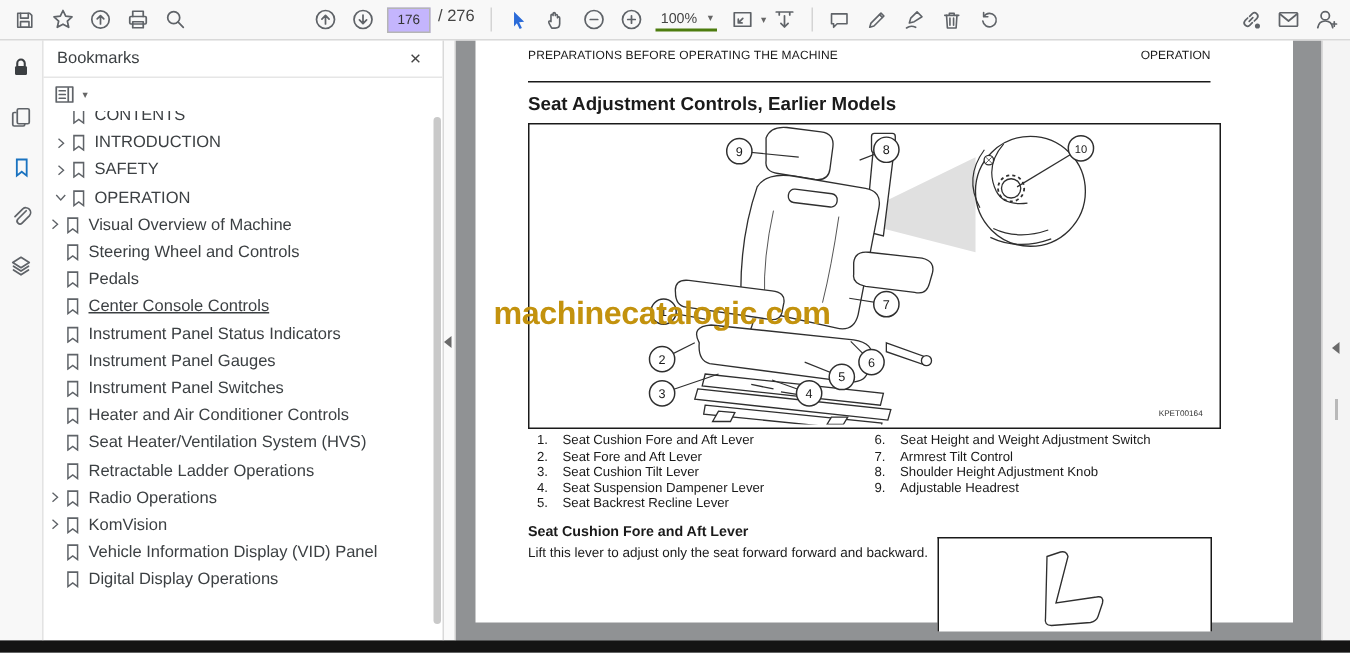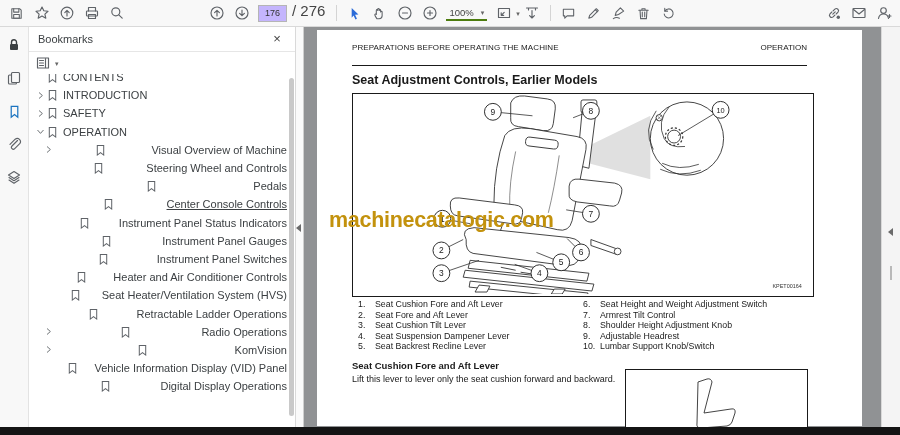--- a/index.html
+++ b/index.html
@@ -11,21 +11,21 @@
            border-bottom:1px solid #d9d9d9;z-index:30;}
   .tb-group{position:absolute;top:0;height:26px;display:flex;align-items:center;}
   .tb-left{left:4px;}
   .tb-center{left:204px;}
   .tb-right{right:4px;}
   .tb-btn{width:25px;height:24px;display:flex;align-items:center;justify-content:center;cursor:default;}
   .ic{stroke:#5f6368;fill:none;stroke-width:1.15;stroke-linecap:round;stroke-linejoin:round;}
   .tb-sep{width:1px;height:16px;background:#d4d4d4;margin:0 5px;}
   .page-input{width:27px;height:15px;border:1px solid #b5b5b5;background:#c4b5fd;font-size:9px;
               text-align:center;font-family:"Liberation Sans",sans-serif;color:#333;padding:0;margin-left:4px;}
-  .page-total{font-size:15px;color:#444;margin:0 6px 5px 5px;}
+  .page-total{font-size:11px;color:#444;margin:0 6px 5px 5px;}
   .zoom-box{display:flex;align-items:center;gap:7px;border-bottom:2px solid #4d7c0f;
             padding:1px 3px;margin:0 4px;}
   .zoom-txt{font-size:9.5px;color:#444;}
   .caret{font-size:7px;color:#666;line-height:1;}
 
   
   .rail{position:absolute;top:26px;left:0;width:28px;bottom:8px;background:#f8f8f8;
         border-right:1px solid #e3e3e3;display:flex;flex-direction:column;align-items:center;
         padding-top:9px;gap:13px;z-index:20;}
   .rail-btn{width:20px;height:20px;display:flex;align-items:center;justify-content:center;}
@@ -37,38 +37,38 @@
               border-bottom:1px solid #e6e6e6;gap:24px;}
   .panel-title{font-size:11px;color:#3c4043;flex:1;}
   .panel-close{font-size:13px;color:#444;width:16px;text-align:center;cursor:default;}
   .panel-opts{height:22px;display:flex;align-items:center;padding-left:8px;gap:5px;}
   .bm-list{position:absolute;top:48px;left:0;right:8px;bottom:0;overflow:hidden;}
   .bm-row{height:18.2px;display:flex;align-items:center;font-size:11px;color:#3c4043;
           white-space:nowrap;cursor:default;}
   .bm-row .chv{width:12px;display:flex;align-items:center;justify-content:center;flex:none;}
   .bm-row .bmic{width:13px;display:flex;align-items:center;justify-content:center;flex:none;margin-right:4px;}
   .bm-row.lvl0{padding-left:6px;}
-  .bm-row.lvl1{padding-left:14px;justify-content:space-between;}
+  .bm-row.lvl1{padding-left:2px;}
   .bm-row.active .lbl{text-decoration:underline;}
   .bm-row.clipped{margin-top:-6px;text-align:center;}
   .bm-thumb{position:absolute;top:52px;right:1px;width:5px;height:338px;background:#c9c9c9;
             border-radius:3px;z-index:21;}
 
   
   .collapse-l{position:absolute;top:26px;left:295px;width:8px;bottom:8px;background:#fafafa;
               border-right:1px solid #cfcfcf;z-index:18;}
   .tri-left{position:absolute;left:1px;width:0;height:0;border-top:4px solid transparent;
             border-bottom:4px solid transparent;border-right:5px solid #6a6a6a;}
   .rpanel{position:absolute;top:26px;right:0;width:18px;bottom:8px;background:#f4f4f4;
           border-left:1px solid #d9d9d9;z-index:18;}
   .rp-handle{position:absolute;left:8px;top:240px;width:2px;height:14px;background:#b9b9b9;}
 
   
   .docbg{position:absolute;left:303px;top:26px;width:579px;bottom:8px;background:#909294;z-index:1;}
-  .page{position:absolute;left:317px;top:30px;width:545px;height:396px;background:#fff;z-index:2;color:#1a1a1a;}
+  .page{position:absolute;left:317px;top:19px;width:545px;height:396px;background:#fff;z-index:2;color:#1a1a1a;}
   .run-left{position:absolute;left:35px;top:13px;width:215px;font-size:8px;line-height:10px;letter-spacing:.1px;}
   .run-right{position:absolute;right:55px;top:13px;font-size:8px;}
   .run-rule{position:absolute;left:35px;top:35px;width:455px;height:1px;background:#1a1a1a;}
   .doc-title{position:absolute;left:35px;top:43px;font-size:12.5px;font-weight:bold;}
   .figure{position:absolute;left:35px;top:63px;width:460px;height:202px;border:1px solid #1a1a1a;background:#fff;}
   .figure svg{display:block;}
   .seat{stroke:#2f2f2f;}
   .watermark{position:absolute;left:12px;top:178px;font-size:21.5px;font-weight:bold;color:#c3920d;
              letter-spacing:-.3px;z-index:6;pointer-events:none;}
   .legend{position:absolute;top:269px;left:0;width:545px;font-size:8.8px;line-height:10.6px;}
@@ -586,29 +586,25 @@
             <span>Armrest Tilt Control</span>
           </div>
           <div class="leg-row">
             <span class="num">8.</span>
             <span>Shoulder Height Adjustment Knob</span>
           </div>
           <div class="leg-row">
             <span class="num">9.</span>
             <span>Adjustable Headrest</span>
           </div>
-          <div class="leg-row">
-            <span class="num">10.</span>
-            <span>Lumbar Support Knob/Switch</span>
-          </div>
         </div>
     </div>
 
     <div class="sec-title">Seat Cushion Fore and Aft Lever</div>
-    <div class="sec-body">Lift this lever to lever only the seat cushion forward and backward.</div>
+    <div class="sec-body">Lift this lever to adjust only the seat forward forward and backward.</div>
 
     <div class="minifig">
       <svg width="179" height="61" viewBox="0 0 179 61">
         <path d="M72 12l9-3q4-1 5 3l-8 31 27-4q5-1 4 4l-3 9q-1 3-5 4l-26 2q-5 0-4-5z" fill="#fff" stroke="#2f2f2f" stroke-width="0.9"></path>
       </svg>
     </div>
   </div>
 
   <div class="bottombar"></div>
 </div>

